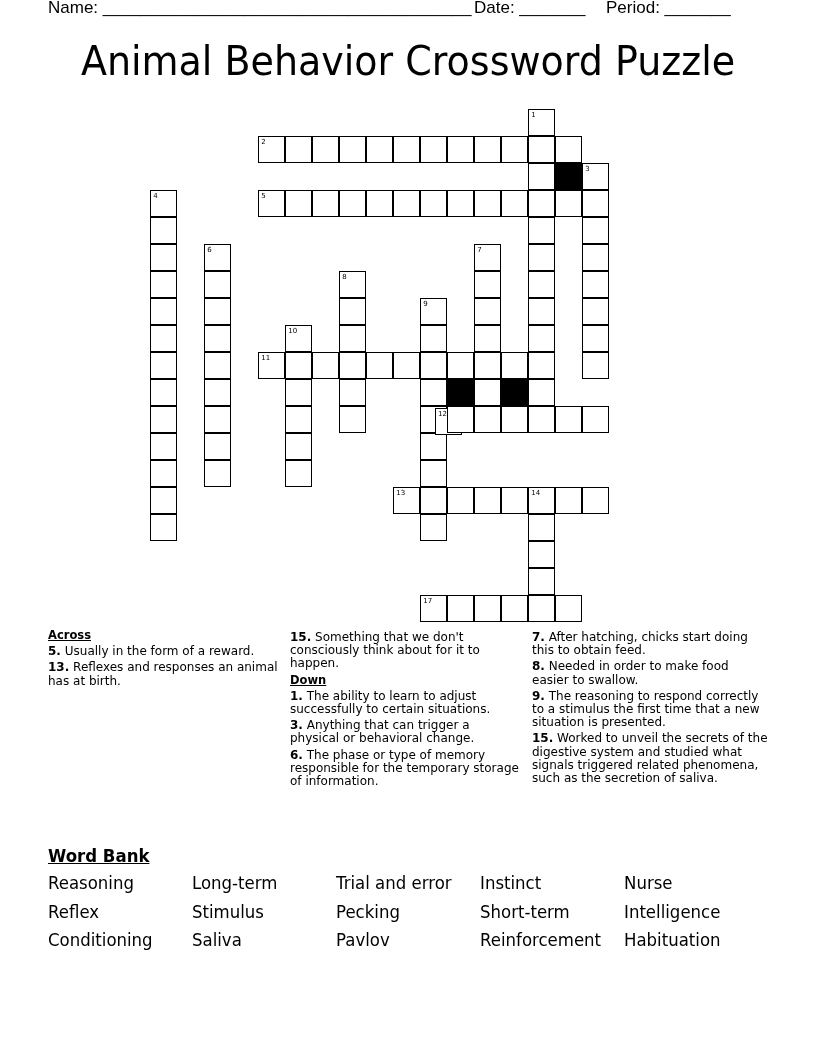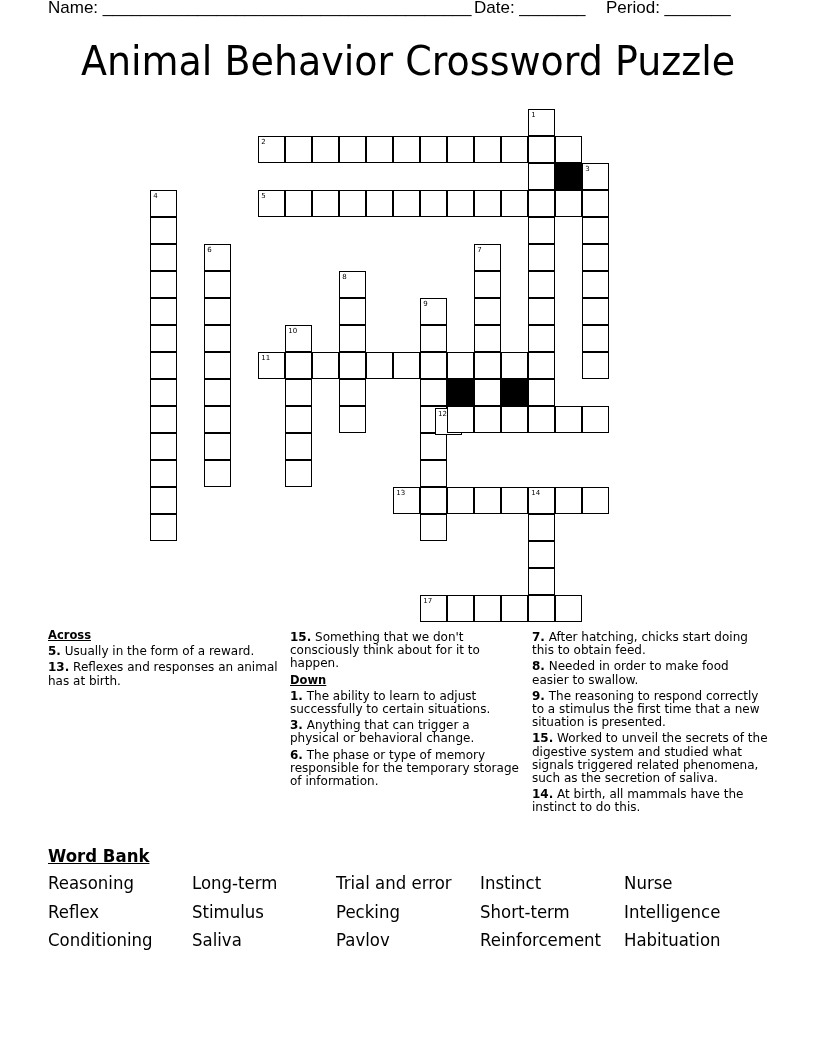--- a/index.html
+++ b/index.html
@@ -212,21 +212,20 @@
     <div class="clue-heading">Down</div>
     <div class="clue"><b>1.</b><span> The ability to learn to adjust successfully to certain situations.</span></div>
     <div class="clue"><b>3.</b><span> Anything that can trigger a physical or behavioral change.</span></div>
     <div class="clue"><b>6.</b><span> The phase or type of memory responsible for the temporary storage of information.</span></div>
   </div>
   <div class="col" style="left:532px; width:236px; top:2px;">
     <div class="clue"><b>7.</b><span> After hatching, chicks start doing this to obtain feed.</span></div>
     <div class="clue"><b>8.</b><span> Needed in order to make food easier to swallow.</span></div>
     <div class="clue"><b>9.</b><span> The reasoning to respond correctly to a stimulus the first time that a new situation is presented.</span></div>
     <div class="clue"><b>15.</b><span> Worked to unveil the secrets of the digestive system and studied what signals triggered related phenomena, such as the secretion of saliva.</span></div>
-    <div class="clue"><b>14.</b><span> At birth, all mammals have the instinct to do this.</span></div>
   </div>
 </div>
 
 <div class="wordbank">
   <div class="wb-title">Word Bank</div>
   <div class="wb-grid">
     <span>Reasoning</span>
     <span>Long-term</span>
     <span>Trial and error</span>
     <span>Instinct</span>

